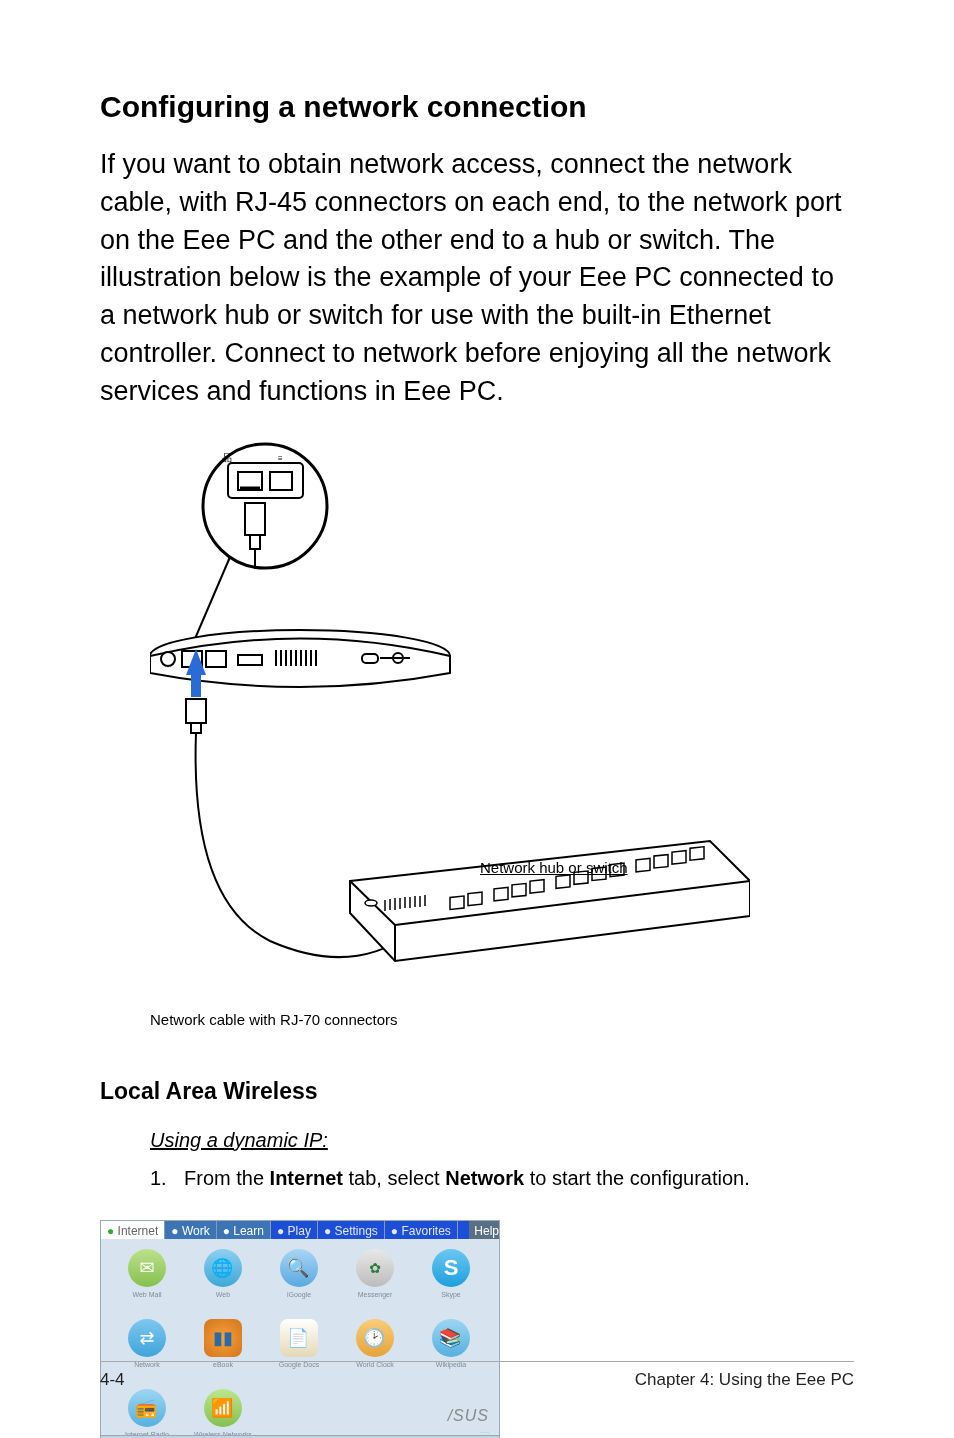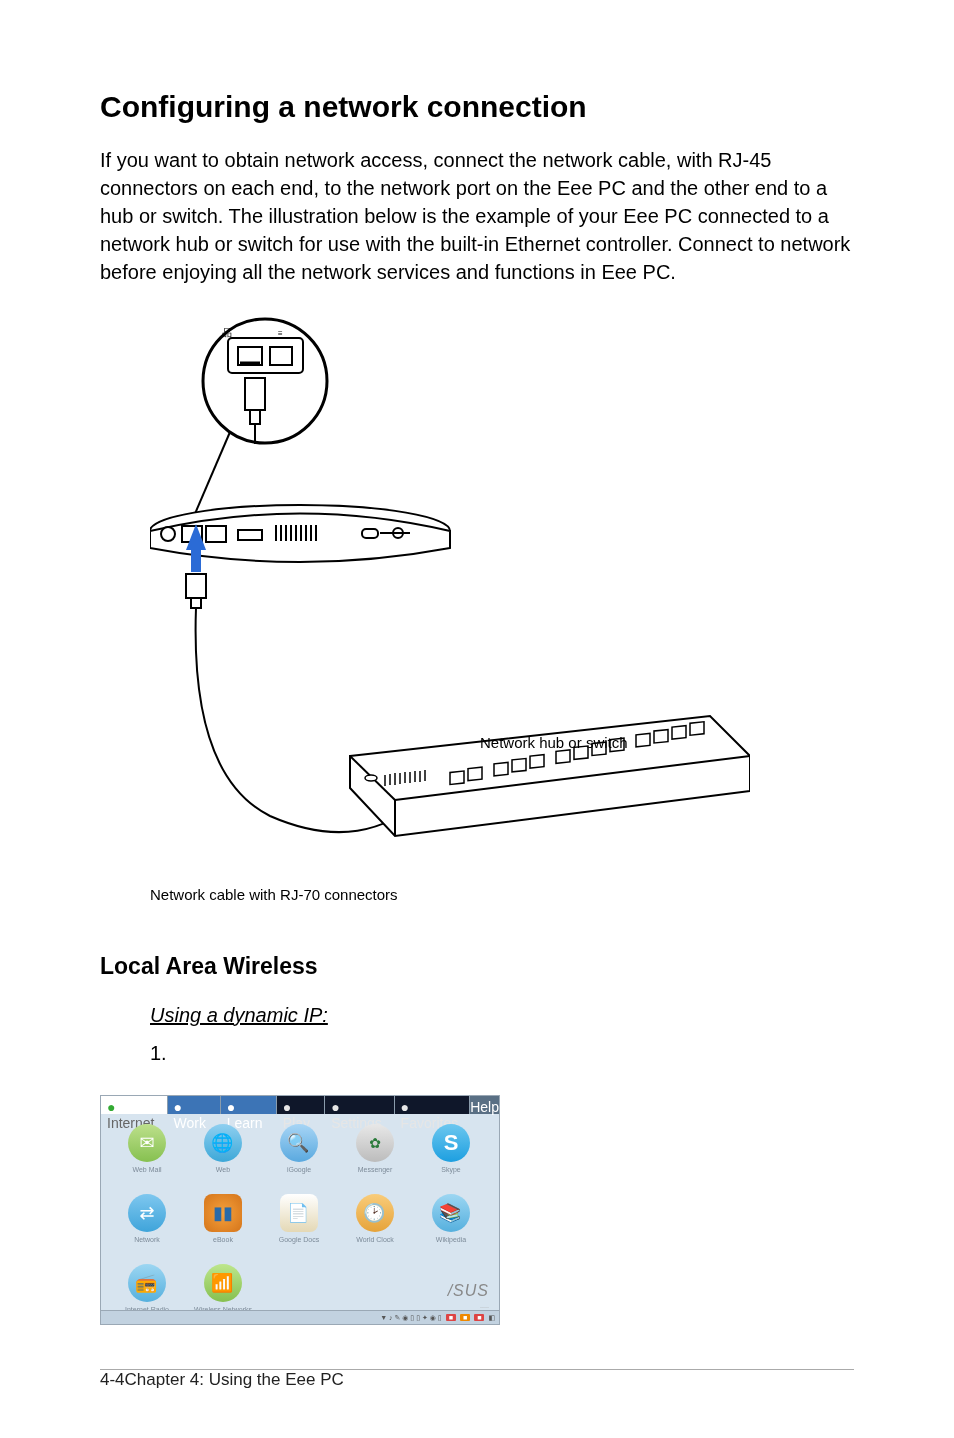--- a/index.html
+++ b/index.html
@@ -11,35 +11,36 @@
     color: #000;
     position: relative;
     padding: 90px 100px 50px 100px;
   }
   h1 {
     font-size: 30px;
     font-weight: bold;
     margin-bottom: 22px;
   }
   .intro {
-    font-size: 20px;
+    font-size: 27px;
     line-height: 1.4;
     margin-bottom: 30px;
   }
   .diagram-area {
     width: 600px;
     height: 560px;
     margin: 0 auto 10px 50px;
     position: relative;
   }
   .switch-label {
     position: absolute;
     top: 418px;
     left: 330px;
     font-size: 15px;
+    text-decoration: underline;
   }
   .rj45-caption {
     font-size: 15px;
     margin-left: 50px;
     margin-bottom: 50px;
   }
   h2 {
     font-size: 23px;
     font-weight: bold;
     margin-bottom: 24px;
@@ -77,38 +78,39 @@
   .step-num {
     width:34px;
     flex-shrink:0;
   }
   .footer {
     position:absolute;
     bottom:48px;
     left:100px;
     right:100px;
     border-top:1px solid #aaa;
-    display:flex;
-    justify-content:flex-start;
+    padding-top:8px;
+    display:flex;
+    justify-content:space-between;
     font-size:17px;
     color:#222;
   }
   
   .tabbar {
     height:18px;
     display:flex;
-    font-size:14px;
+    font-size:12px;
     color:#e6e6e6;
-    background:#0f172a;
+    background:#1d4ed8;
   }
   .tabbar .tab { padding:3px 6px; border-right:1px solid #8a9cac;}
   .tabbar .tab.active { background:#fff; color:#666; }
   .tabbar .tab.blue { background:#3c74b6; color:#fff;}
   .help {
-    margin-left:auto; width:30px; background:#596f84; text-align:left; color:#fff; padding:3px 0;
+    margin-left:auto; width:30px; background:#596f84; text-align:right; color:#fff; padding:3px 0;
   }
   .icongrid {
     display:flex;
     flex-wrap:wrap;
     padding:6px 8px;
     gap:0;
   }
   .app {
     width:76px;
     height:70px;
@@ -240,20 +242,23 @@
 
 <p class="rj45-caption">Network cable with RJ-70 connectors</p>
 
 <h2>Local Area Wireless</h2>
 
 <div class="subsection-row">
   <div class="sub-left">
     <p class="subhead">Using a dynamic IP:</p>
     <div class="step">
       <span class="step-num">1.</span>
+      <span>
+        <span>From the </span><b>Internet</b><span> tab, select </span><b>Network</b><span> to start the configuration.</span>
+      </span>
     </div>
   </div>
 
   <div class="sub-right">
     <div class="tabbar">
       <div class="tab active">
         <span style="color:#3a3">●</span> <span>Internet</span>
       </div>
       <div class="tab blue">
         <span>●</span> <span>Work</span>

